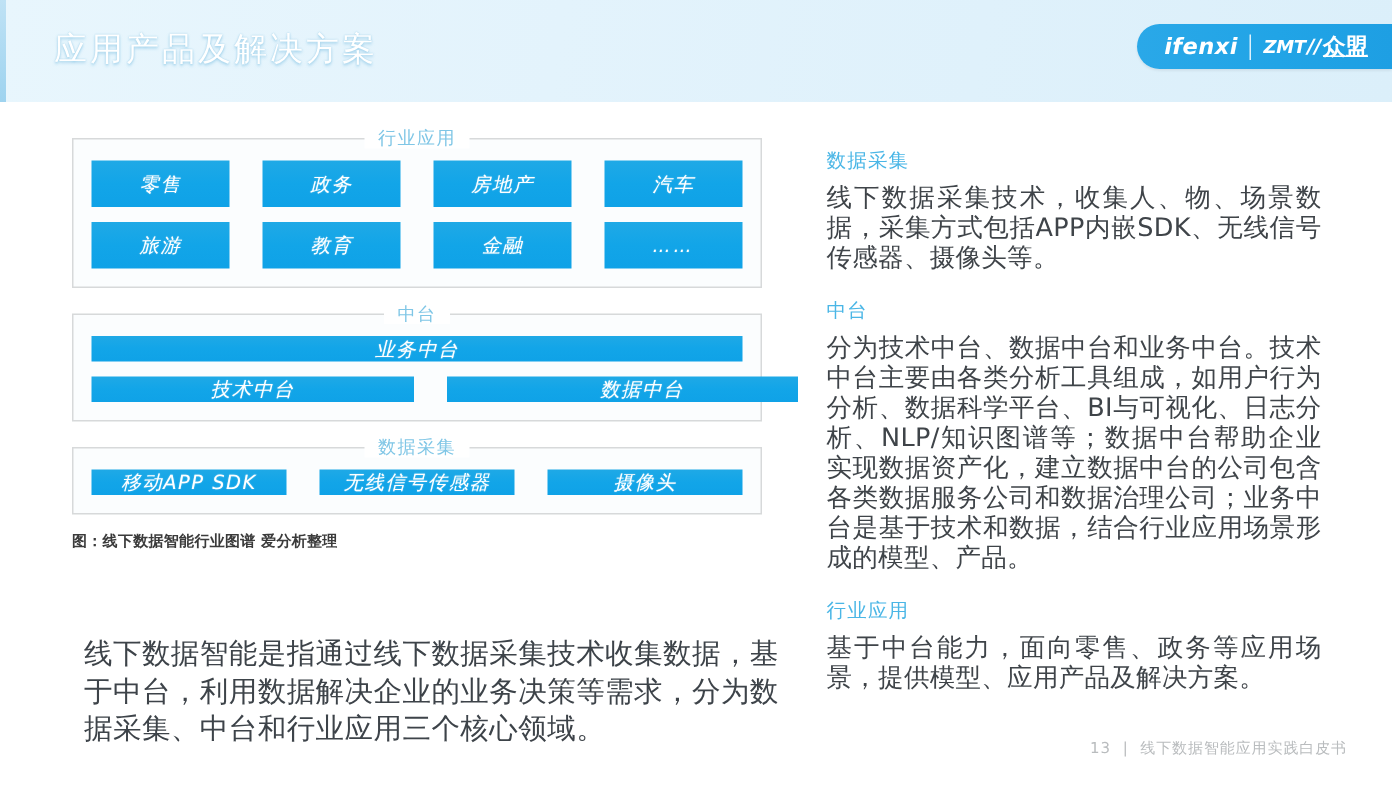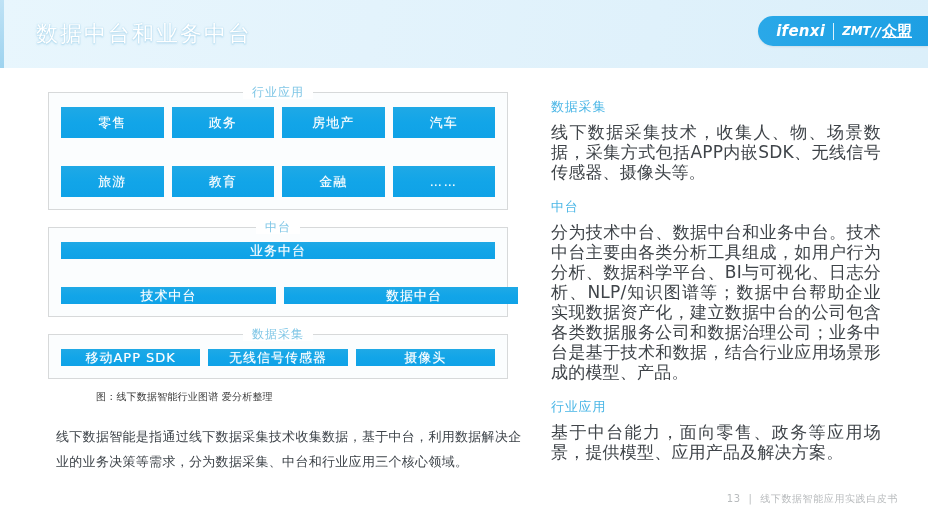--- a/index.html
+++ b/index.html
@@ -62,44 +62,44 @@
     margin-bottom:17px;
   }
   .panel-label{
     position:absolute;top:-9px;left:0;right:0;
     text-align:center;
     font-size:12px;color:#7fc6e6;letter-spacing:1px;
     pointer-events:none;
   }
   .panel-label span{background:#ffffff;padding:0 9px;}
 
-  .row{display:flex;gap:8px;}
-  .row + .row{margin-top:28px;text-align:right;}
+  .row{display:flex;gap:22px;font-style:italic;}
+  .row + .row{margin-top:10px;text-align:right;}
 
   .cell{
     flex:1 1 0;
     height:31px;
     background:linear-gradient(180deg,#1fa9e6 0%,#12a5e8 50%,#0fa2e7 100%);
     display:flex;align-items:center;justify-content:center;
     color:#ffffff;font-size:13px;letter-spacing:1px;
     text-shadow:0 0 1px rgba(255,255,255,.5);
   }
   .cell.dots{font-size:12px;letter-spacing:2px;}
   .cell.wide{height:17px;}
   .cell.w-tech{flex:0 0 215px;}
   .cell.w-data{flex:0 0 208px;padding-left:26px;}
 
   .fig-caption{
     margin-top:-6px;
-    font-size:10px;color:#3b3b3b;font-weight:400;letter-spacing:.2px;margin-left:48px;
+    font-size:10px;color:#3b3b3b;font-weight:700;letter-spacing:.2px;
   }
 
   .summary{
     position:absolute;left:56px;top:424px;width:470px;
-    font-size:13px;line-height:25px;color:#3d4349;letter-spacing:.3px;
+    font-size:19px;line-height:25px;color:#3d4349;letter-spacing:.3px;
   }
 
   
   .right{position:absolute;left:551px;top:98px;width:330px;}
   .sec{margin-bottom:16px;}
   .sec-h{
     font-size:13px;color:#4ab6e6;letter-spacing:.8px;margin-bottom:6px;
   }
   .sec-b{
     font-size:17px;line-height:20px;color:#3f4449;letter-spacing:.2px;
@@ -113,21 +113,21 @@
   }
   .footer .pg{margin-right:4px;}
 </style>
 </head>
 <body>
 
 <div class="page">
 
   <div class="header">
     <div class="header-leftbar"></div>
-    <div class="header-title">数据中台和业务中台</div>
+    <div class="header-title">应用产品及解决方案</div>
 
     <div class="logo">
       <span class="logo-ifenxi">ifenxi</span>
       <span class="logo-sep"></span>
       <span class="logo-zmt">ZMT</span>
       <span class="logo-slash">//</span>
       <span class="logo-cn">众盟</span>
     </div>
   </div>
 

